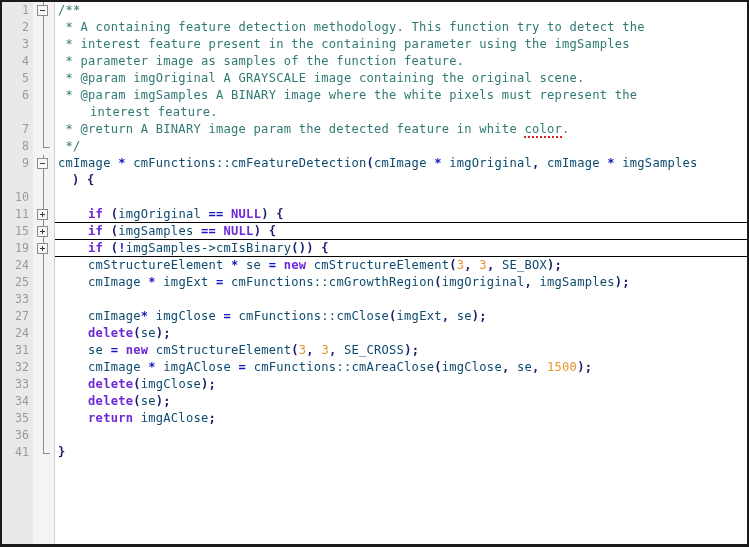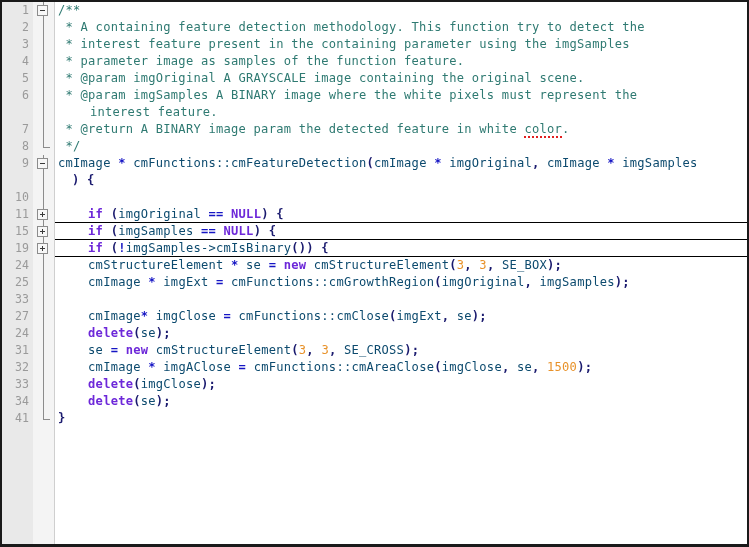--- a/index.html
+++ b/index.html
@@ -187,15 +187,17 @@
       <div class="row"><div class="ln">19</div><div class="fold-col"><div class="fold-line half-top"></div><div class="fold-line half-bot"></div><div class="fold-box plus"></div></div><div class="code"><span class="id">    </span><span class="kw">if</span><span class="id"> </span><span class="pn">(</span><span class="op">!</span><span class="id">imgSamples-&gt;cmIsBinary</span><span class="pn">()) {</span></div><div class="foldrule"></div></div>
       <div class="row"><div class="ln">24</div><div class="fold-col"><div class="fold-line"></div></div><div class="code"><span class="id">    cmStructureElement </span><span class="op">*</span><span class="id"> se </span><span class="op">=</span><span class="id"> </span><span class="kw">new</span><span class="id"> cmStructureElement</span><span class="pn">(</span><span class="num">3</span><span class="pn">, </span><span class="num">3</span><span class="pn">, </span><span class="id">SE_BOX</span><span class="pn">);</span></div></div>
       <div class="row"><div class="ln">25</div><div class="fold-col"><div class="fold-line"></div></div><div class="code"><span class="id">    cmImage </span><span class="op">*</span><span class="id"> imgExt </span><span class="op">=</span><span class="id"> cmFunctions::cmGrowthRegion</span><span class="pn">(</span><span class="id">imgOriginal</span><span class="pn">, </span><span class="id">imgSamples</span><span class="pn">);</span></div></div>
       <div class="row"><div class="ln">33</div><div class="fold-col"><div class="fold-line"></div></div><div class="code"></div></div>
       <div class="row"><div class="ln">27</div><div class="fold-col"><div class="fold-line"></div></div><div class="code"><span class="id">    cmImage</span><span class="op">*</span><span class="id"> imgClose </span><span class="op">=</span><span class="id"> cmFunctions::cmClose</span><span class="pn">(</span><span class="id">imgExt</span><span class="pn">, </span><span class="id">se</span><span class="pn">);</span></div></div>
       <div class="row"><div class="ln">24</div><div class="fold-col"><div class="fold-line"></div></div><div class="code"><span class="id">    </span><span class="kw">delete</span><span class="pn">(</span><span class="id">se</span><span class="pn">);</span></div></div>
       <div class="row"><div class="ln">31</div><div class="fold-col"><div class="fold-line"></div></div><div class="code"><span class="id">    se </span><span class="op">=</span><span class="id"> </span><span class="kw">new</span><span class="id"> cmStructureElement</span><span class="pn">(</span><span class="num">3</span><span class="pn">, </span><span class="num">3</span><span class="pn">, </span><span class="id">SE_CROSS</span><span class="pn">);</span></div></div>
       <div class="row"><div class="ln">32</div><div class="fold-col"><div class="fold-line"></div></div><div class="code"><span class="id">    cmImage </span><span class="op">*</span><span class="id"> imgAClose </span><span class="op">=</span><span class="id"> cmFunctions::cmAreaClose</span><span class="pn">(</span><span class="id">imgClose</span><span class="pn">, </span><span class="id">se</span><span class="pn">, </span><span class="num">1500</span><span class="pn">);</span></div></div>
       <div class="row"><div class="ln">33</div><div class="fold-col"><div class="fold-line"></div></div><div class="code"><span class="id">    </span><span class="kw">delete</span><span class="pn">(</span><span class="id">imgClose</span><span class="pn">);</span></div></div>
       <div class="row"><div class="ln">34</div><div class="fold-col"><div class="fold-line"></div></div><div class="code"><span class="id">    </span><span class="kw">delete</span><span class="pn">(</span><span class="id">se</span><span class="pn">);</span></div></div>
+      <div class="row"><div class="ln">35</div><div class="fold-col"><div class="fold-line"></div></div><div class="code"><span class="id">    </span><span class="kw">return</span><span class="id"> imgAClose</span><span class="pn">;</span></div></div>
+      <div class="row"><div class="ln">36</div><div class="fold-col"><div class="fold-line"></div></div><div class="code"></div></div>
       <div class="row"><div class="ln">41</div><div class="fold-col"><div class="fold-end"></div></div><div class="code"><span class="pn">}</span></div></div>
     </div>
 </div>
 
 </body></html>

